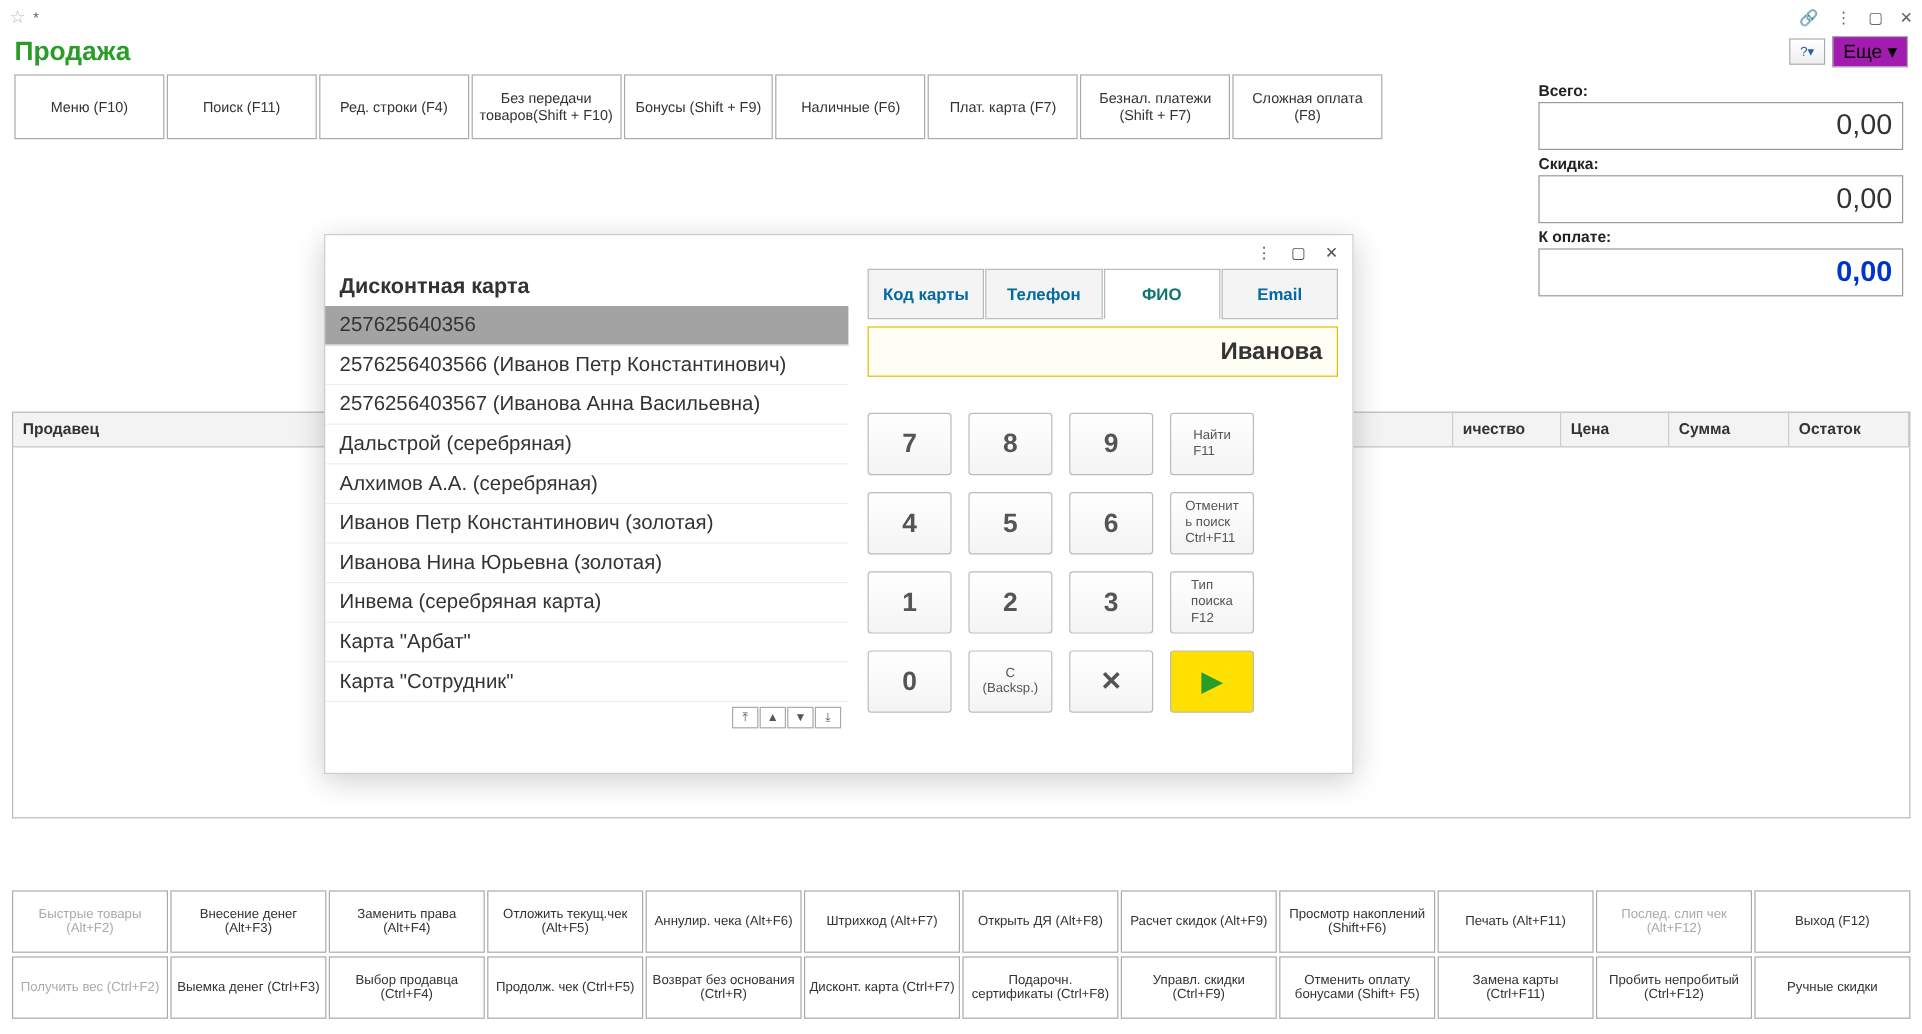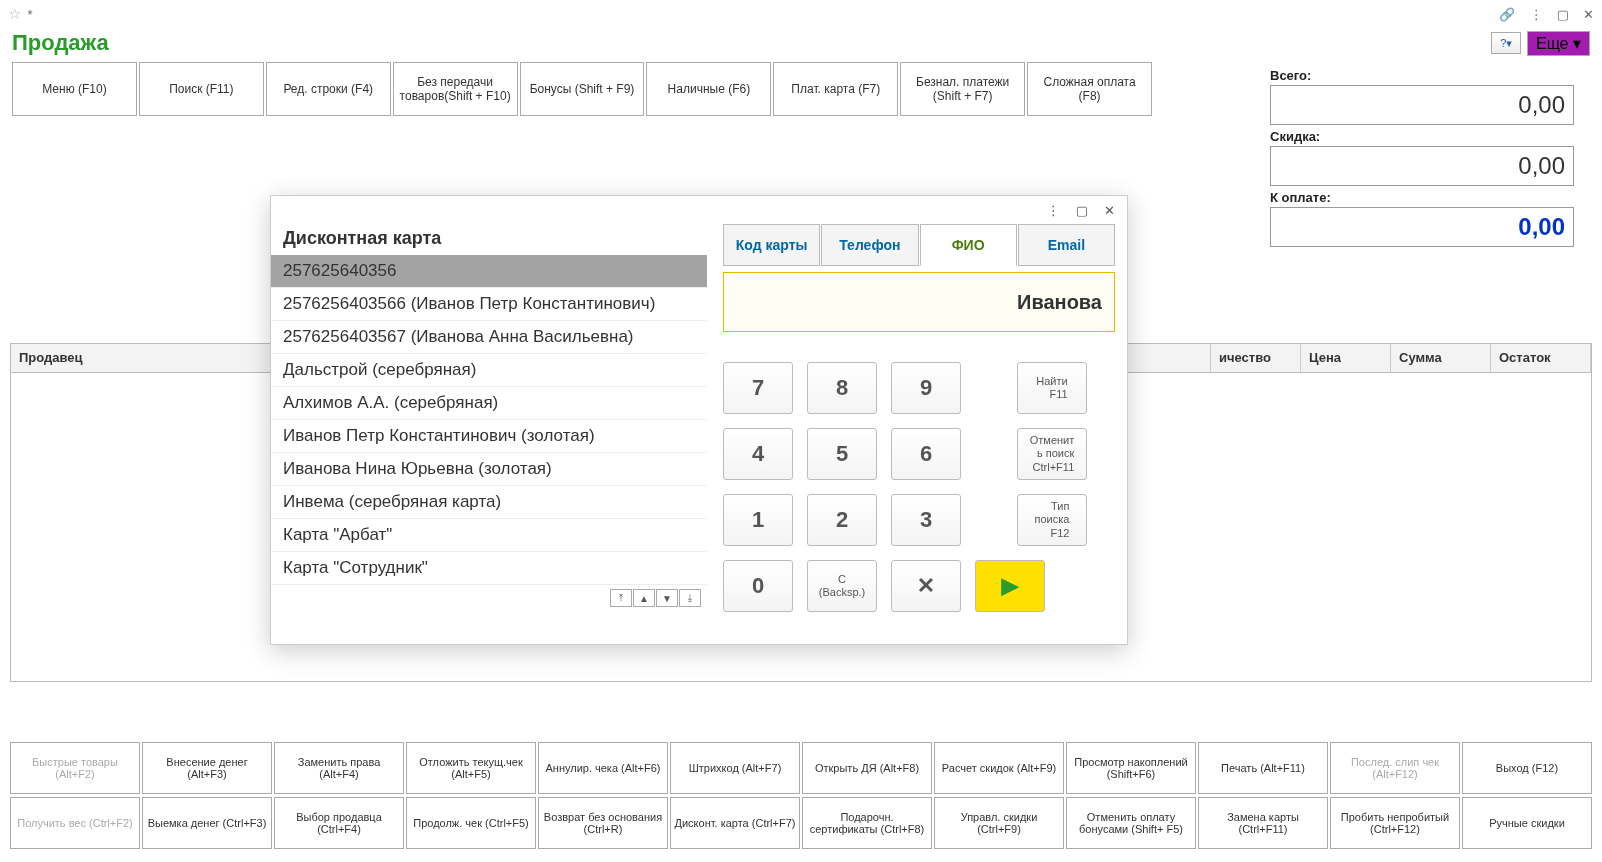--- a/index.html
+++ b/index.html
@@ -13,21 +13,21 @@
 .titlebar .right span { cursor: default; }
 
 .header-row { display: flex; align-items: center; padding: 2px 12px 6px; }
 .header-row h1 { color: #2a9c2a; font-size: 22px; font-weight: bold; flex: 1; }
 .header-row .help-btn { border: 1px solid #aaa; background: linear-gradient(#fff,#eee); width: 30px; height: 22px; margin-right: 6px; display:flex; align-items:center; justify-content:center; font-size:11px; color:#2a5caa;}
 .header-row .more-btn { border: 1px solid #aaa; background: #a21caf; padding: 2px 8px; font-size: 16px; }
 
 .toolbar { display: flex; gap: 2px; padding: 0 12px; }
 .toolbar .btn { border: 1px solid #aaa; background: #fff; height: 54px; flex: 1; font-size: 12px; display:flex; align-items:center; justify-content:center; text-align:center; padding: 2px 4px; }
 
-.totals { position: absolute; right: 28px; top: 68px; width: 304px; }
+.totals { position: absolute; right: 16px; top: 68px; width: 304px; }
 .totals .label { font-size: 13px; font-weight: bold; color: #222; margin-bottom: 2px; }
 .totals .box { border: 1px solid #999; height: 40px; display:flex; align-items:center; justify-content:flex-end; padding-right:8px; font-size:24px; margin-bottom:4px; }
 .totals .pay { color: #0033cc; font-weight: bold; }
 
 .grid-header { position: absolute; top: 343px; left: 10px; right: 10px; border: 1px solid #bbb; background: #f3f3f3; height: 30px; display:flex; }
 .grid-header .col { border-right: 1px solid #ccc; padding: 6px 8px; font-weight: bold; font-size: 13px; white-space: nowrap; overflow:hidden; }
 .grid-header .col:first-child { width: 1100px; }
 .grid-body { position: absolute; top: 373px; left: 10px; right: 10px; bottom: 180px; border: 1px solid #bbb; border-top: none; background: #fff; }
 
 .bottom-rows { position: absolute; bottom: 10px; left: 10px; right: 10px; }
@@ -43,27 +43,27 @@
 .dialog .left .head { font-size: 18px; font-weight: bold; padding: 4px 12px 6px; }
 .dialog .left .list { }
 .dialog .left .item { padding: 6px 12px; font-size: 17px; border-bottom: 1px solid #eee; }
 .dialog .left .item.sel { background: #a3a3a3; }
 .dialog .left .navbtns { display:flex; justify-content:flex-end; gap:1px; padding:4px 6px 0; }
 .dialog .left .navbtns span { border:1px solid #aaa; width:22px; height:18px; display:flex; align-items:center; justify-content:center; font-size:10px; color:#555; }
 
 .dialog .right { flex:1; padding: 0 12px; }
 .tabs { display:flex; gap:1px; }
 .tab { border:1px solid #bbb; background:#f4f4f4; height:42px; flex:1; display:flex; align-items:center; justify-content:center; font-size:14px; font-weight:bold; color:#0369a1; }
-.tab.active { background:#fff; color:#4d7c0f; border-bottom-color:#fff; }
-.searchbox { border:1px solid #e6b800; height:60px; margin-top:6px; display:flex; align-items:center; justify-content:flex-end; padding-right:12px; font-size:20px; font-weight:bold; background:#fffef5;}
+.tab.active { background:#fff; color:#0f766e; border-bottom-color:#fff; }
+.searchbox { border:1px solid #e6b800; height:42px; margin-top:6px; display:flex; align-items:center; justify-content:flex-end; padding-right:12px; font-size:20px; font-weight:bold; background:#fffef5;}
 
 .keypad { margin-top: 30px; }
 .krow { display:flex; gap:14px; margin-bottom:14px; }
 .key { width:70px; height:52px; border:1px solid #bbb; background:linear-gradient(#fff,#f4f4f4); display:flex; align-items:center; justify-content:center; font-size:22px; font-weight:bold; color:#555; border-radius:3px; }
-.key.wide { width:70px; font-size:11px; font-weight:normal; white-space:pre-line; text-align:right; line-height:1.2;margin-left:42px; }
+.key.wide { width:70px; font-size:11px; font-weight:normal; white-space:pre-line; text-align:left; line-height:1.2; }
 .key.small { font-size:11px; font-weight:normal; white-space:pre-line; text-align:center; line-height:1.2; }
 .key.yellow { background:#ffe000; color:#2a9c2a; }
 
 </style>
 </head>
 <body>
 
 <div class="titlebar">
   <div class="left">
     <span class="star">☆</span>

